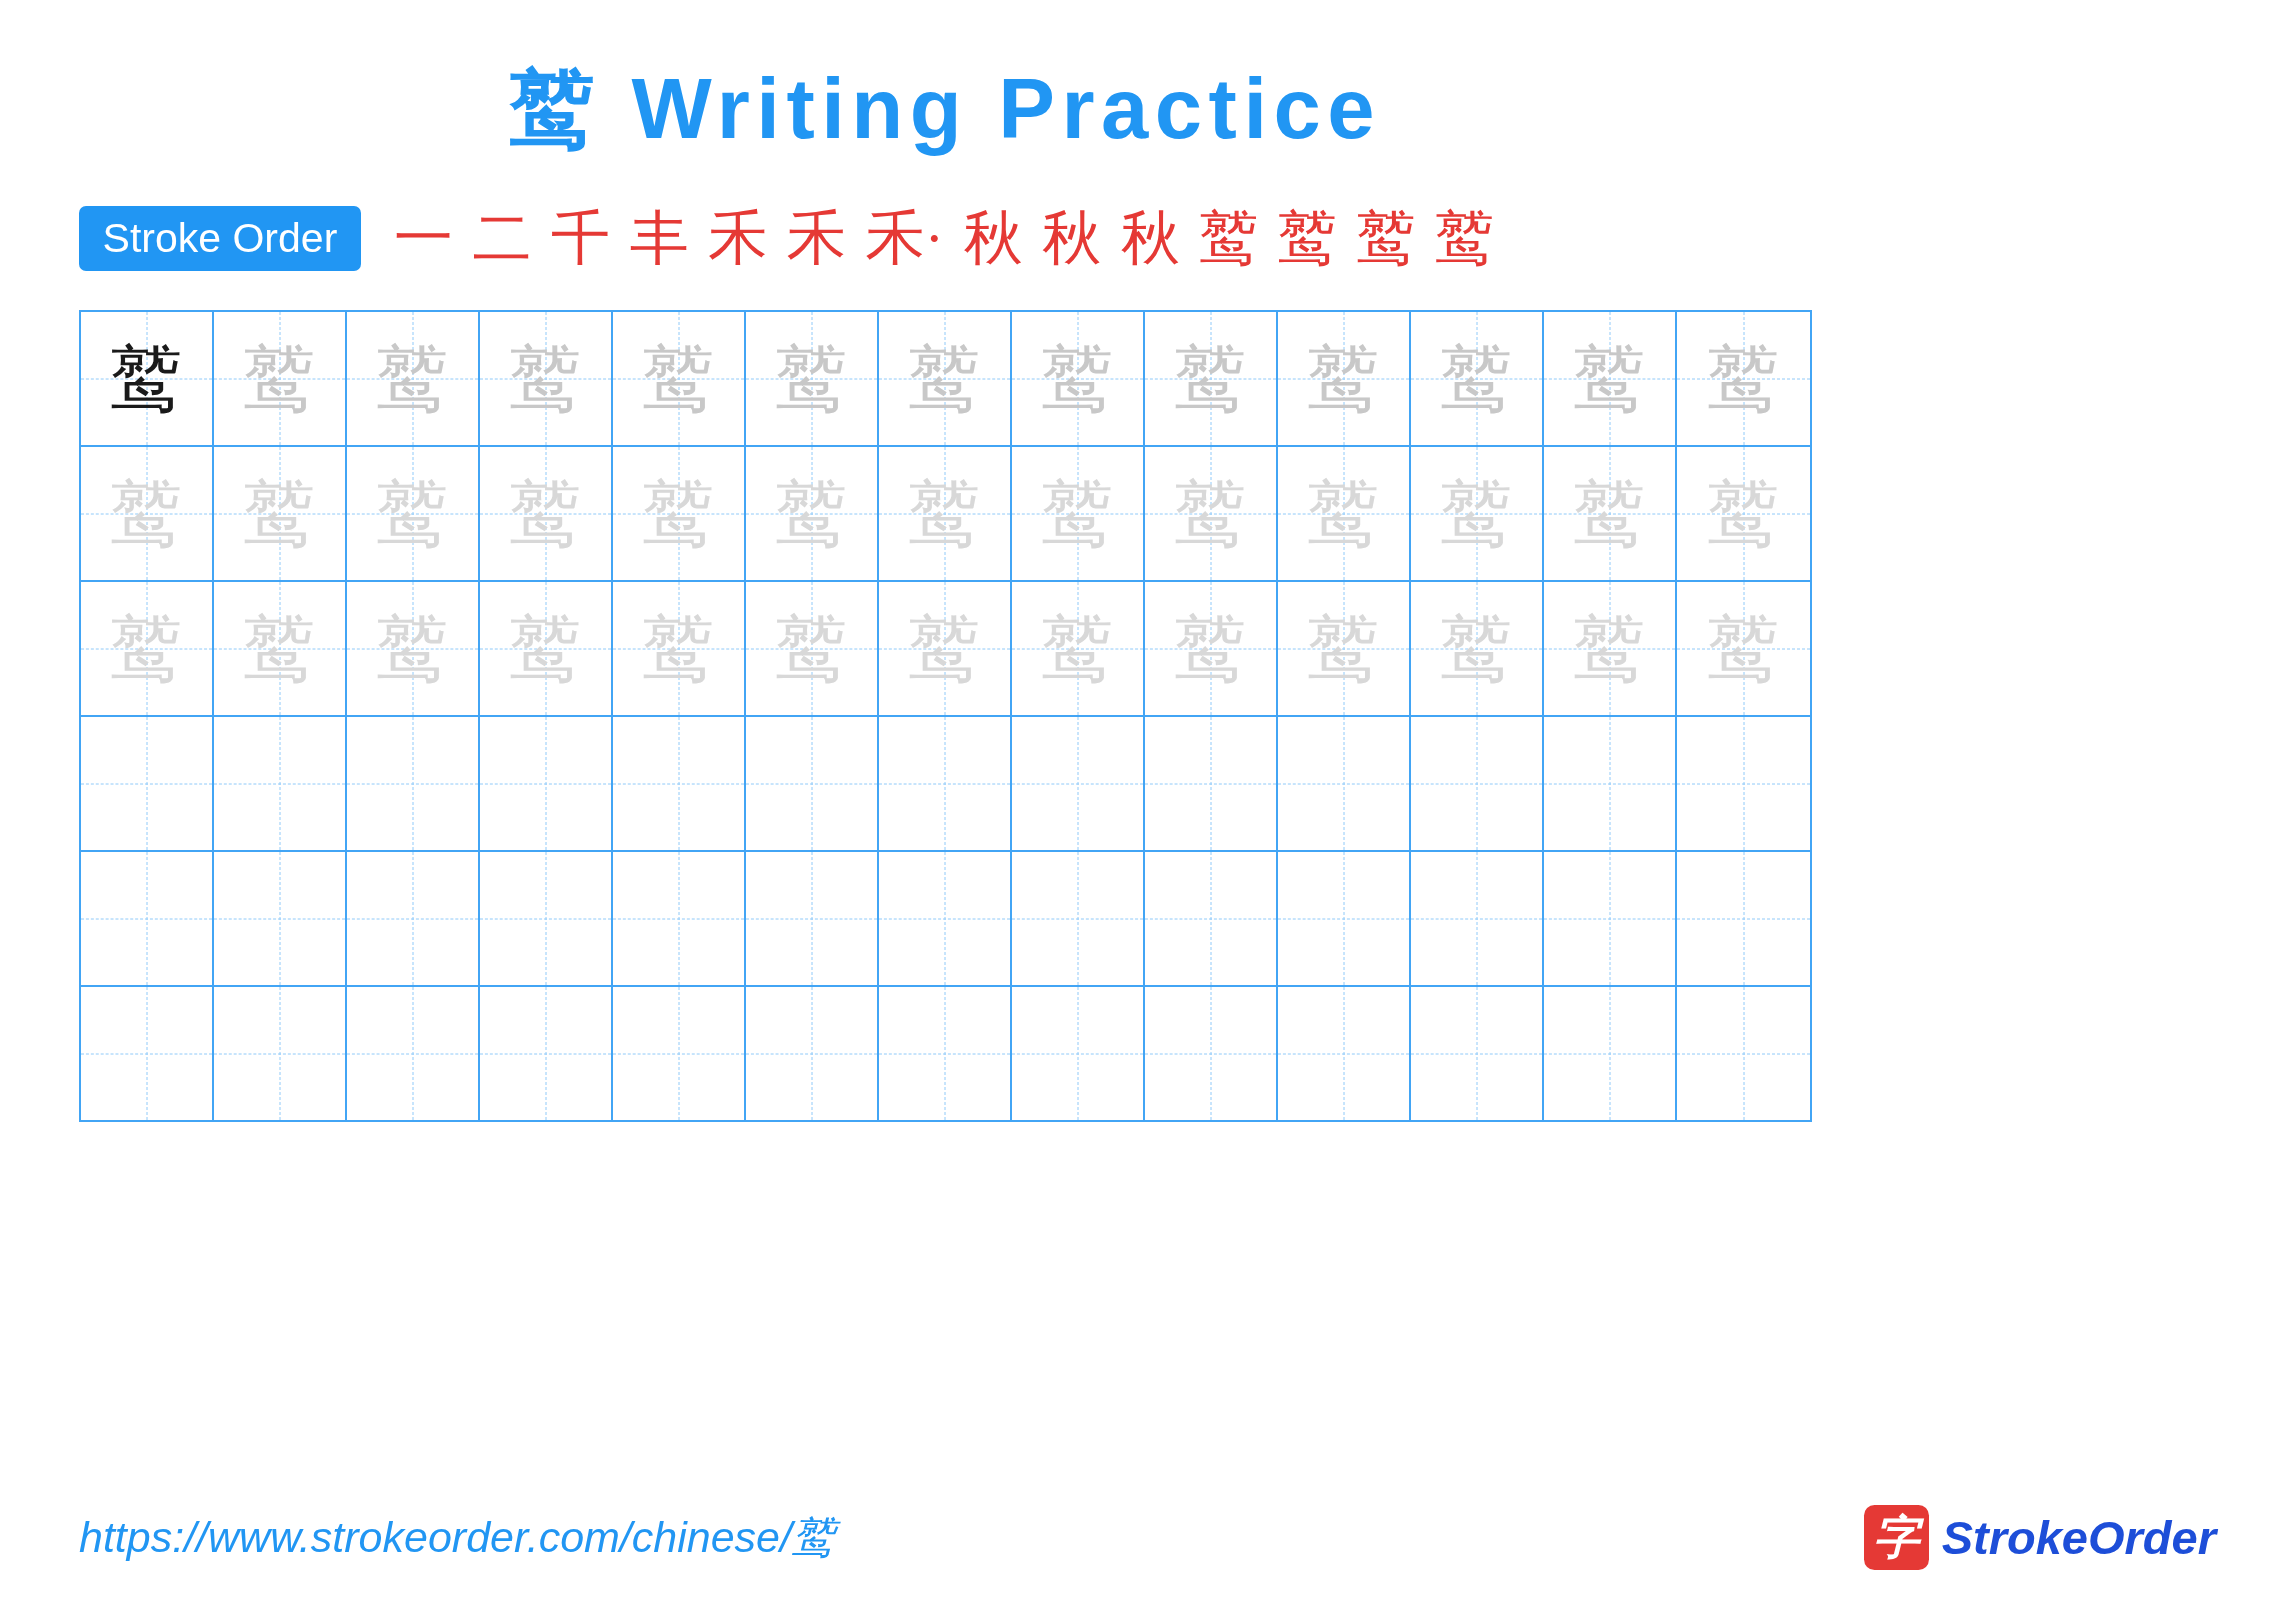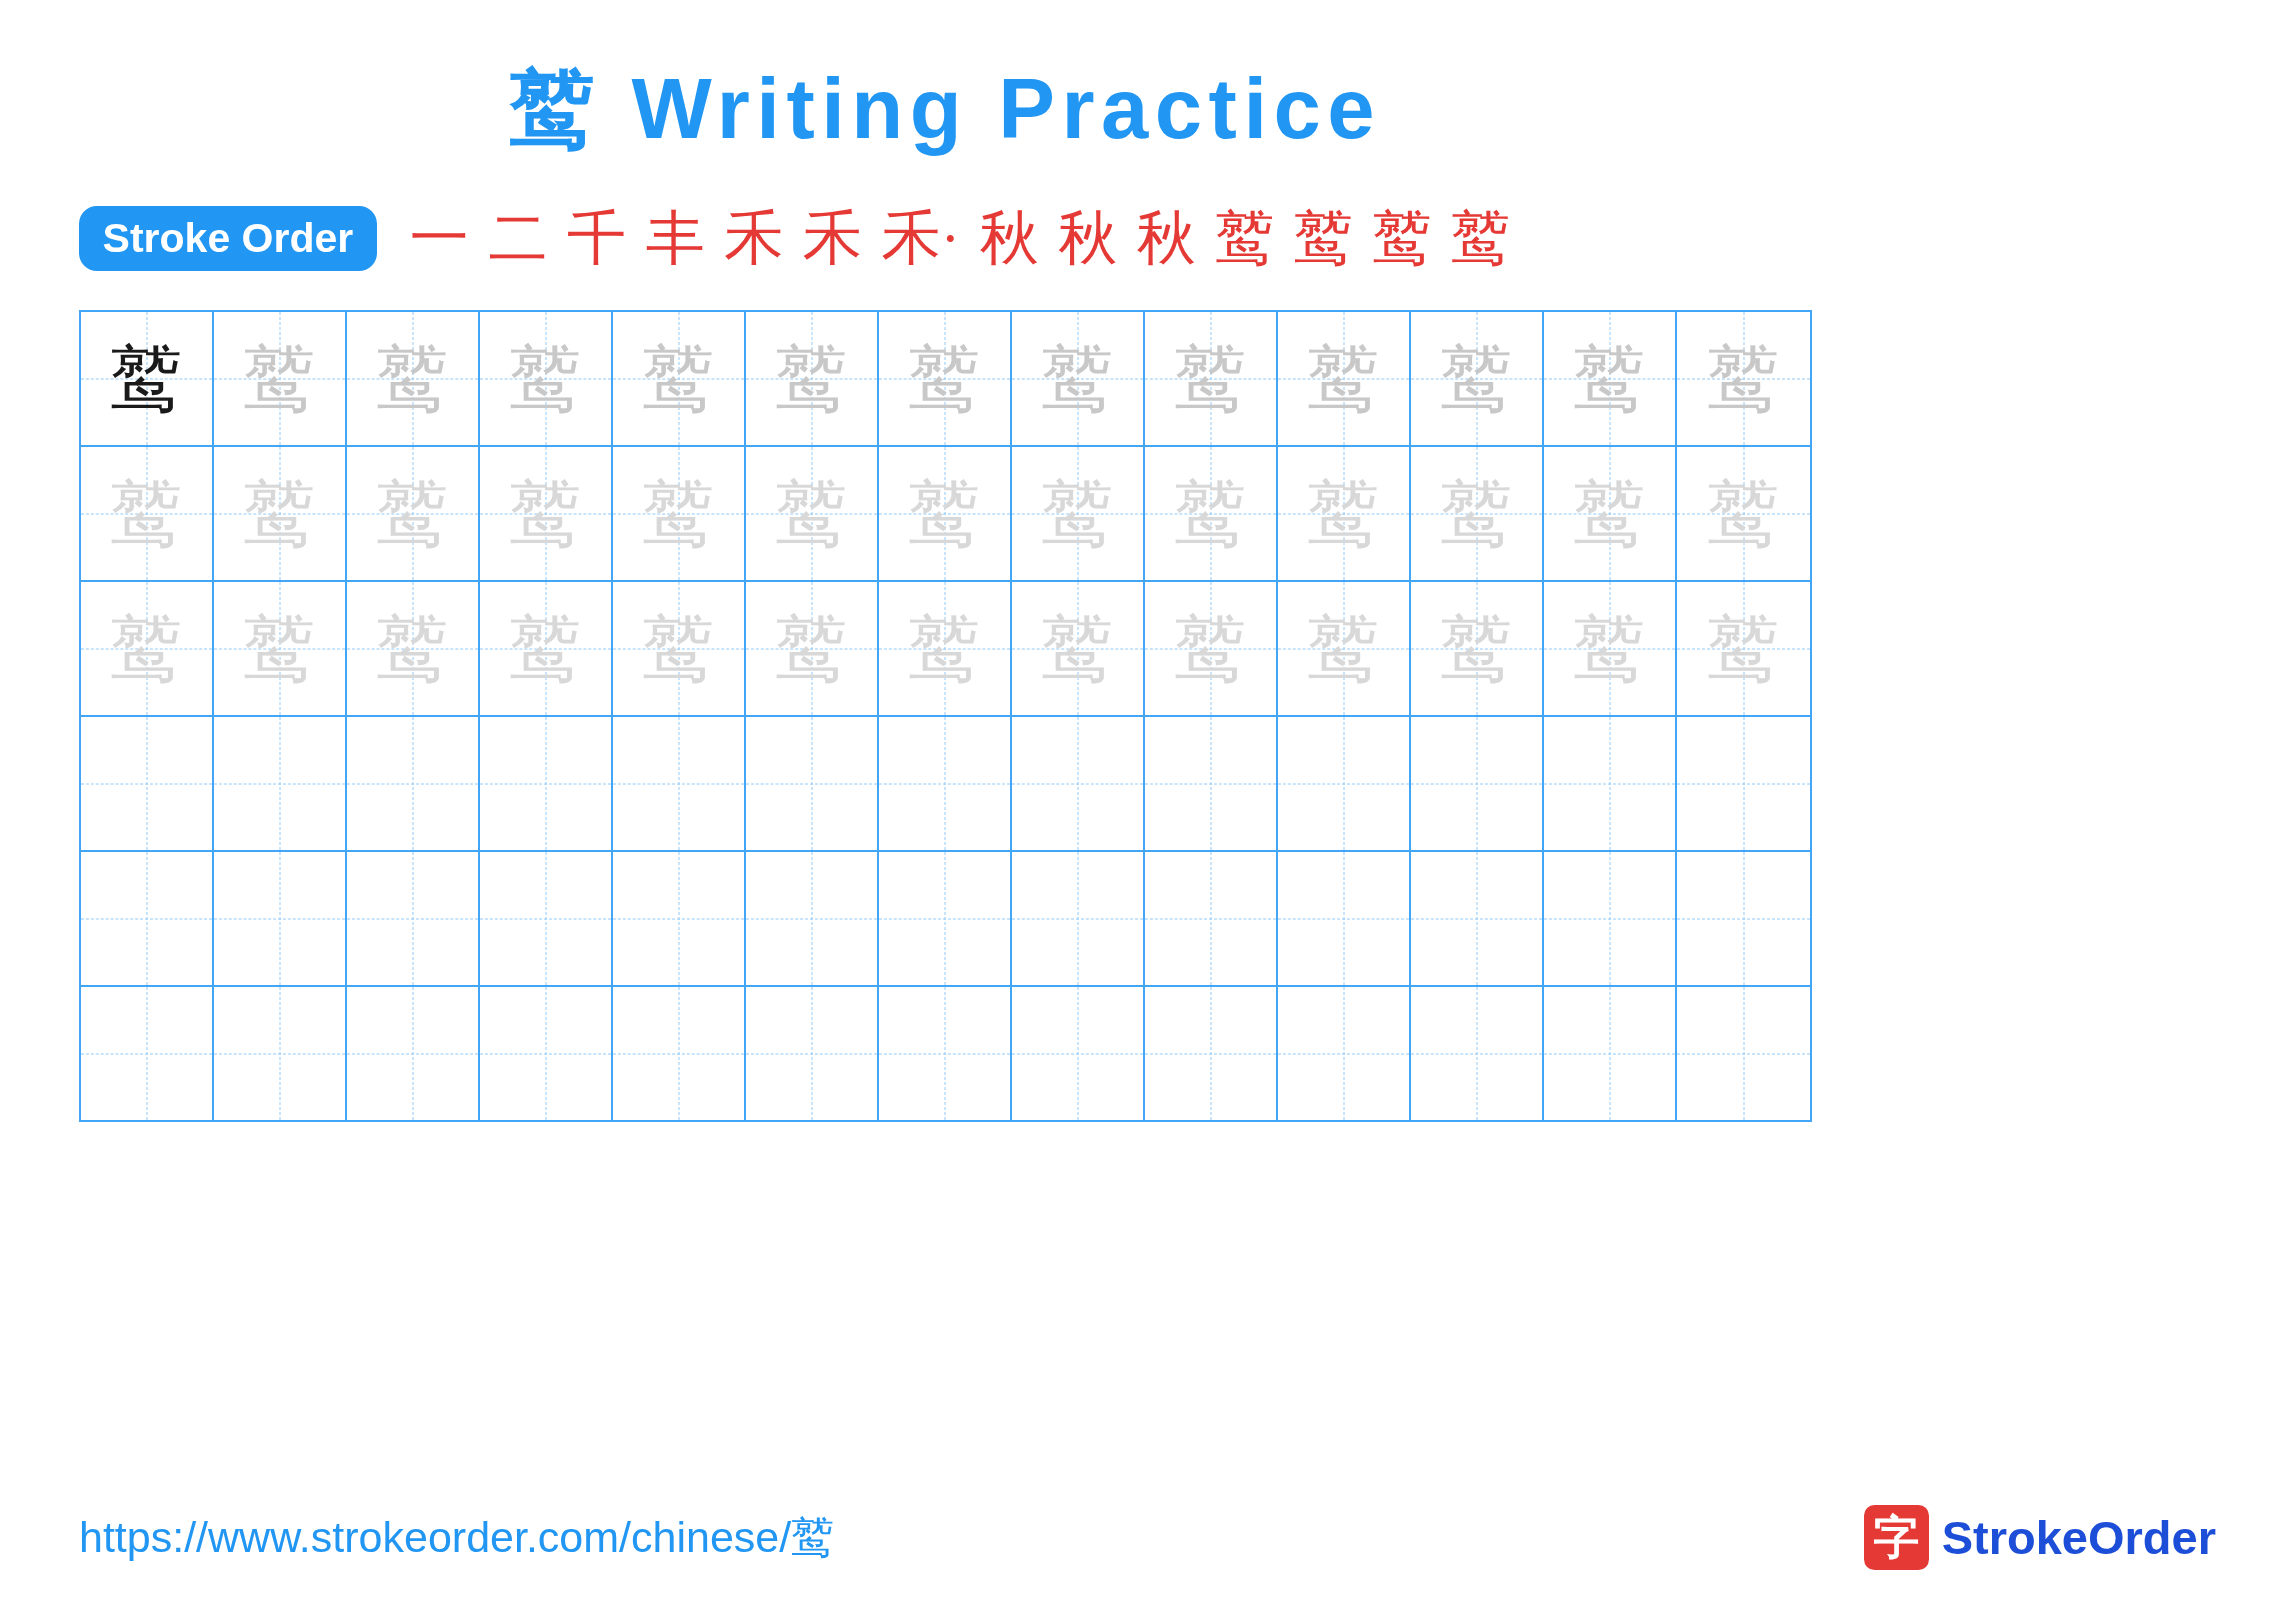--- a/index.html
+++ b/index.html
@@ -36,23 +36,23 @@
       align-items: center;
       width: 100%;
       margin-bottom: 39px;
       gap: 0;
     }
 
     .stroke-order-badge {
       background: #2196F3;
       color: #fff;
       font-size: 41px;
-      font-weight: bold;
+      font-weight: normal;
       padding: 9.2px 23.6px;
-      border-radius: 18px;
+      border-radius: 7px;
       white-space: nowrap;
       margin-right: 33px;
       flex-shrink: 0;
     }
 
     .stroke-chars {
       display: flex;
       align-items: center;
       gap: 19.6px;
       flex-wrap: nowrap;
@@ -137,20 +137,21 @@
 
     
     .footer {
       position: absolute;
       bottom: 52px;
       left: 79px;
       right: 79px;
       display: flex;
       align-items: center;
       justify-content: space-between;
+      font-style: italic;
     }
 
     .footer-url {
       color: #2196F3;
       font-size: 43px;
       text-decoration: none;
     }
 
     .footer-logo {
       display: flex;

